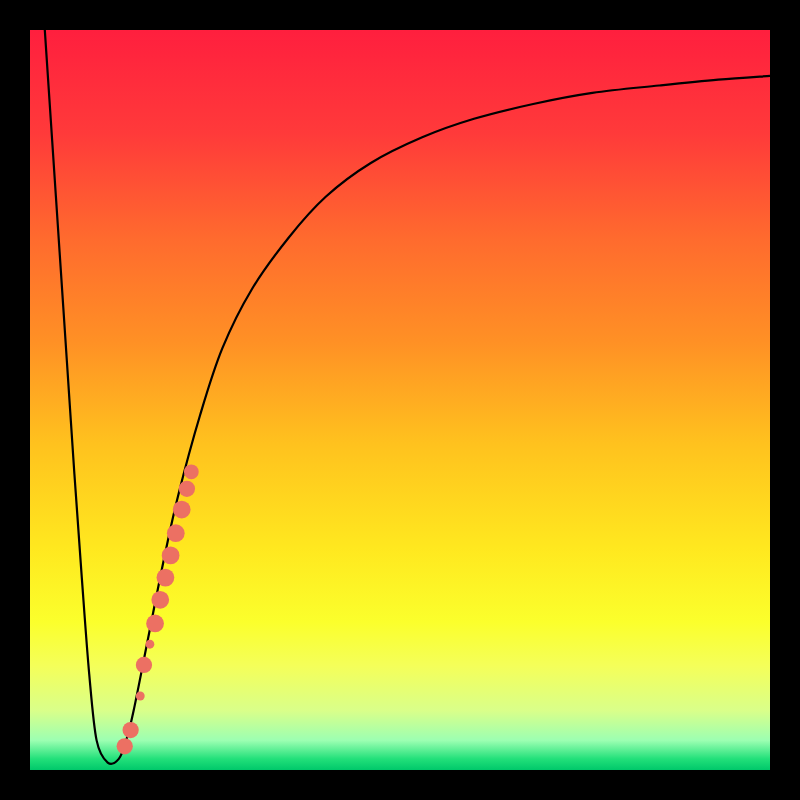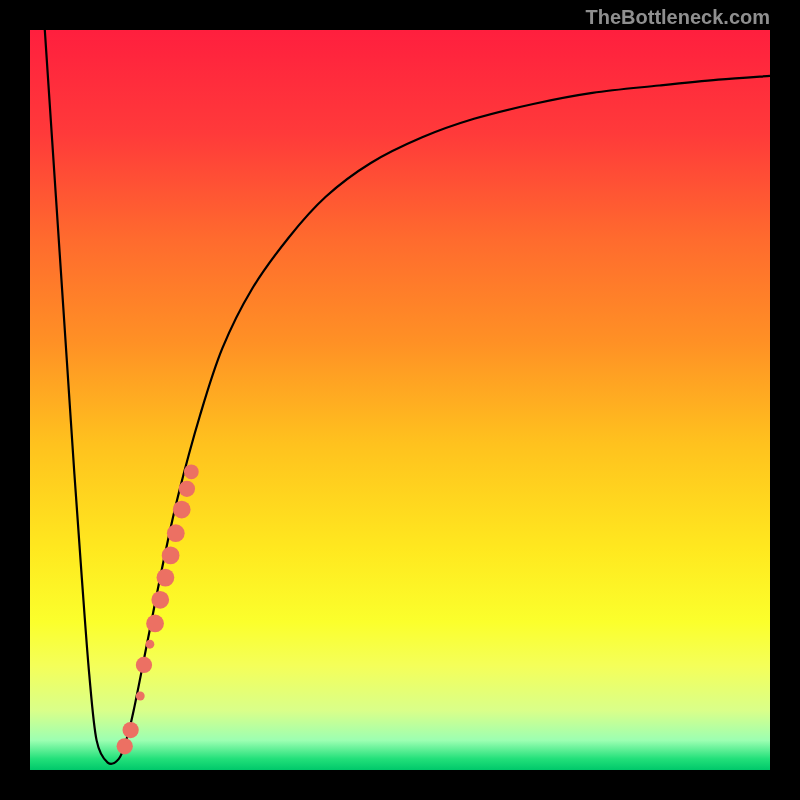--- a/index.html
+++ b/index.html
@@ -77,14 +77,13 @@
           <circle cx="130.24" cy="569.80" r="8.88" fill="#ec7063"></circle>
           <circle cx="135.42" cy="547.60" r="8.88" fill="#ec7063"></circle>
           <circle cx="140.60" cy="525.40" r="8.88" fill="#ec7063"></circle>
           <circle cx="145.78" cy="503.20" r="8.88" fill="#ec7063"></circle>
           <circle cx="151.70" cy="479.52" r="8.88" fill="#ec7063"></circle>
           <circle cx="156.88" cy="458.80" r="8.14" fill="#ec7063"></circle>
           <circle cx="161.32" cy="441.78" r="7.40" fill="#ec7063"></circle>
         </g>
     </svg>
   </div>
-  <div class="watermark">TheBottleneck.com</div>
 </div>
 
 </body></html>

